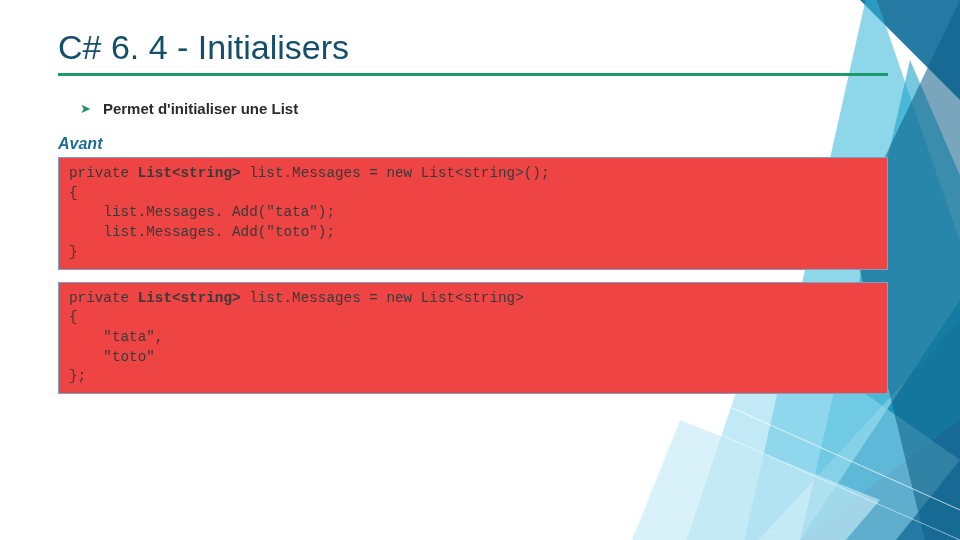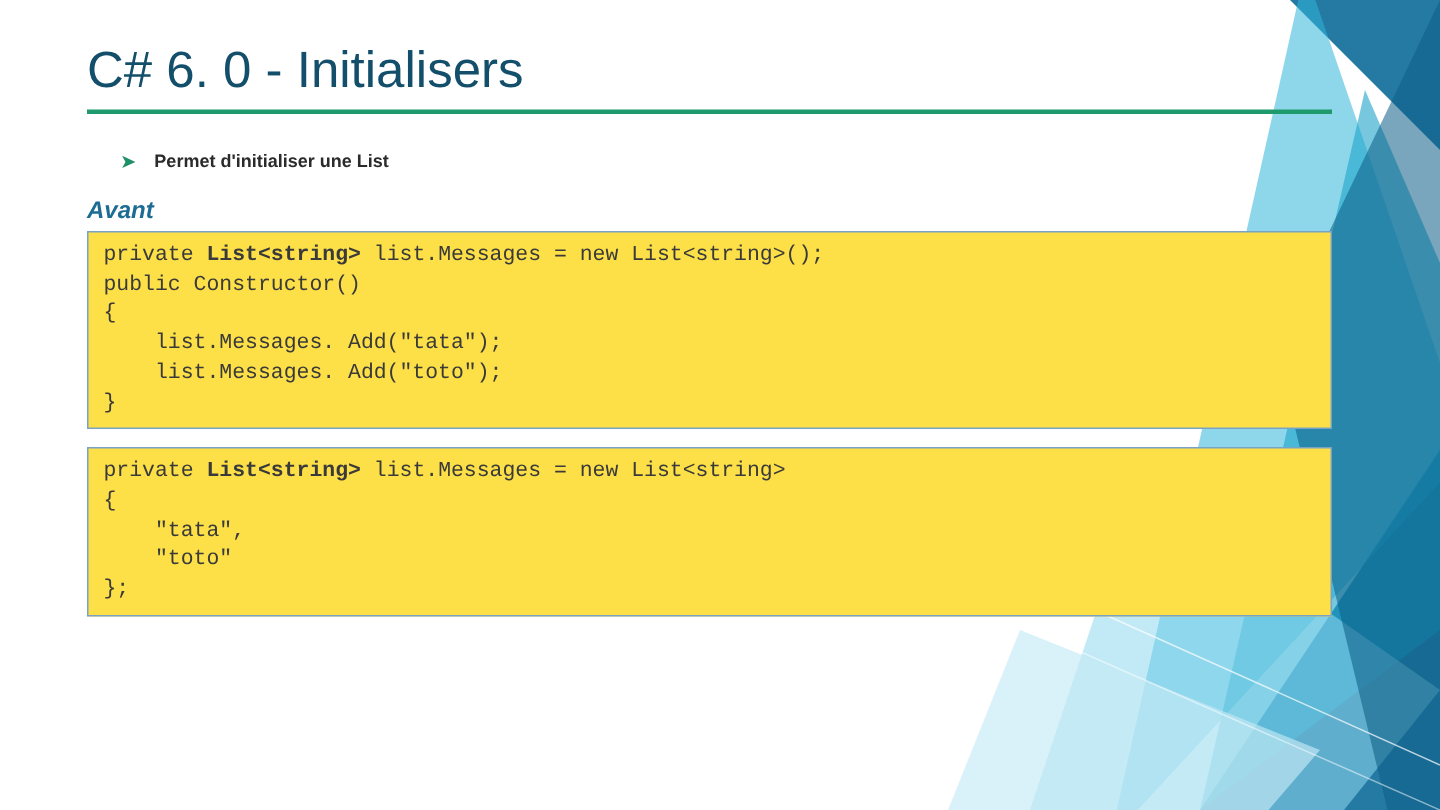--- a/index.html
+++ b/index.html
@@ -55,34 +55,34 @@
     margin-left: 22px;
     margin-bottom: 18px;
   }
   .bullet-icon {
     color: #1f8f66;
     font-size: 13px;
     margin-right: 12px;
     line-height: 1;
   }
   .bullet-text {
-    font-size: 12px;
+    font-size: 15px;
     font-weight: 700;
     color: #2b2b2b;
   }
   .section-label {
     color: #1d6c93;
     font-weight: 600;
     font-size: 16px;
     margin: 6px 0 4px 0;
     font-style: italic;
   }
   .code-box {
     border: 1px solid #7aa2c4;
-    background: #fde047;
+    background: #ef4444;
     padding: 6px 10px 6px 10px;
     font-family: Consolas, "Courier New", monospace;
     font-size: 14.3px;
     color: #3a3a3a;
     line-height: 1.38;
     width: 830px;
     box-sizing: border-box;
     margin-bottom: 12px;
   }
   .code-line {
@@ -103,32 +103,31 @@
       <polygon points="140,320 340,460 260,560 60,560" fill="#8fd8ee" opacity="0.55"></polygon>
       <polygon points="60,420 260,500 200,570 0,570" fill="#c5eaf5" opacity="0.65"></polygon>
       <polygon points="340,0 340,540 305,540 230,230" fill="#0b5d85" opacity="0.55"></polygon>
       <line x1="50" y1="380" x2="340" y2="510" stroke="#ffffff" stroke-width="1" opacity="0.7"></line>
       <line x1="90" y1="430" x2="340" y2="540" stroke="#ffffff" stroke-width="1" opacity="0.5"></line>
     </svg>
   </div>
 
   <div class="content">
 
-    <h1 class="title">C# 6. 0 - Initialisers</h1>
+    <h1 class="title">C# 6. 4 - Initialisers</h1>
     <div class="title-underline"></div>
 
     <div class="bullet-row">
       <span class="bullet-icon">➤</span>
       <span class="bullet-text">Permet d'initialiser une List</span>
     </div>
 
     <div class="section-label">Avant</div>
     <div class="code-box">
       <div class="code-line"><span>private </span><span class="code-bold">List&lt;string&gt;</span><span> list.Messages = new List&lt;string&gt;();</span></div>
-      <div class="code-line">public Constructor()</div>
       <div class="code-line">{</div>
       <div class="code-line">    list.Messages. Add("tata");</div>
       <div class="code-line">    list.Messages. Add("toto");</div>
       <div class="code-line">}</div>
     </div>
 
     <div class="code-box">
       <div class="code-line"><span>private </span><span class="code-bold">List&lt;string&gt;</span><span> list.Messages = new List&lt;string&gt;</span></div>
       <div class="code-line">{</div>
       <div class="code-line">    "tata",</div>

